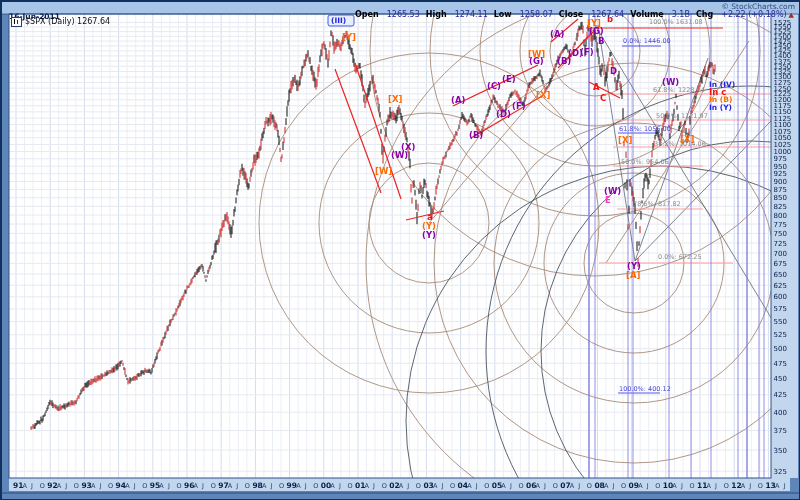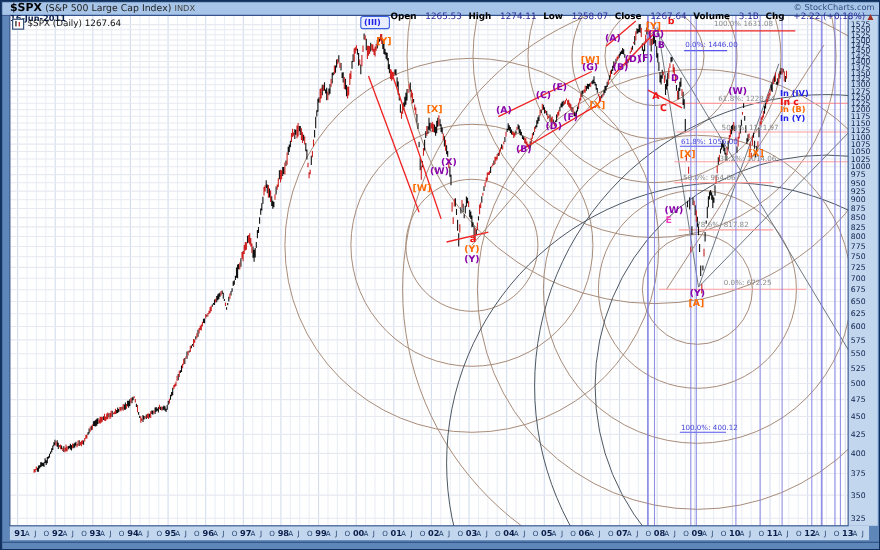--- a/index.html
+++ b/index.html
@@ -426,25 +426,20 @@
       <text x="708" y="86" font-size="7.5px" font-weight="bold" fill="#1f1fe8" font-family="DejaVu Sans, sans-serif">In (IV)</text>
       <text x="708" y="94" font-size="8.5px" font-weight="bold" fill="#ee1111" font-family="DejaVu Sans, sans-serif">In c</text>
       <text x="708" y="101" font-size="7.5px" font-weight="bold" fill="#ff6a00" font-family="DejaVu Sans, sans-serif">In (B)</text>
       <text x="708" y="109" font-size="7.5px" font-weight="bold" fill="#1f1fe8" font-family="DejaVu Sans, sans-serif">In (Y)</text>
       <rect x="8" y="13" width="762" height="464" fill="none" stroke="#33518a" stroke-width="1"></rect>
       <line x1="0" y1="13" x2="800" y2="13" stroke="#33518a" stroke-width="0.8"></line>
       <rect x="0.5" y="0.5" width="799" height="499" fill="none" stroke="#10305e" stroke-width="1"></rect>
       <line x1="0" y1="492" x2="800" y2="492" stroke="#2a4a7e" stroke-width="1"></line>
     </svg>
 
-  <div class="hdr" id="title-row">
-    <span id="symbol">$SPX</span>
-    <span id="index-name">(S&amp;P 500 Large Cap Index)</span>
-    <span id="index-type">INDX</span>
-  </div>
   <div class="hdr" id="copyright">© StockCharts.com</div>
   <div class="hdr" id="chart-date">16-Jun-2011</div>
   <div class="hdr" id="quote-line"><span class="ql">Open</span><span class="qv">1265.53</span><span class="ql">High</span><span class="qv">1274.11</span><span class="ql">Low</span><span class="qv">1258.07</span><span class="ql">Close</span><span class="qv">1267.64</span><span class="ql">Volume</span><span class="qv">3.1B</span><span class="ql">Chg</span><span class="qv">+2.22 (+0.18%)</span><span id="chg-arrow">▲</span></div>
   <div id="legend">
     <span id="legend-icon"></span>
     <span>$SPX (Daily) 1267.64</span>
   </div>
 </div>
 
 </body></html>

